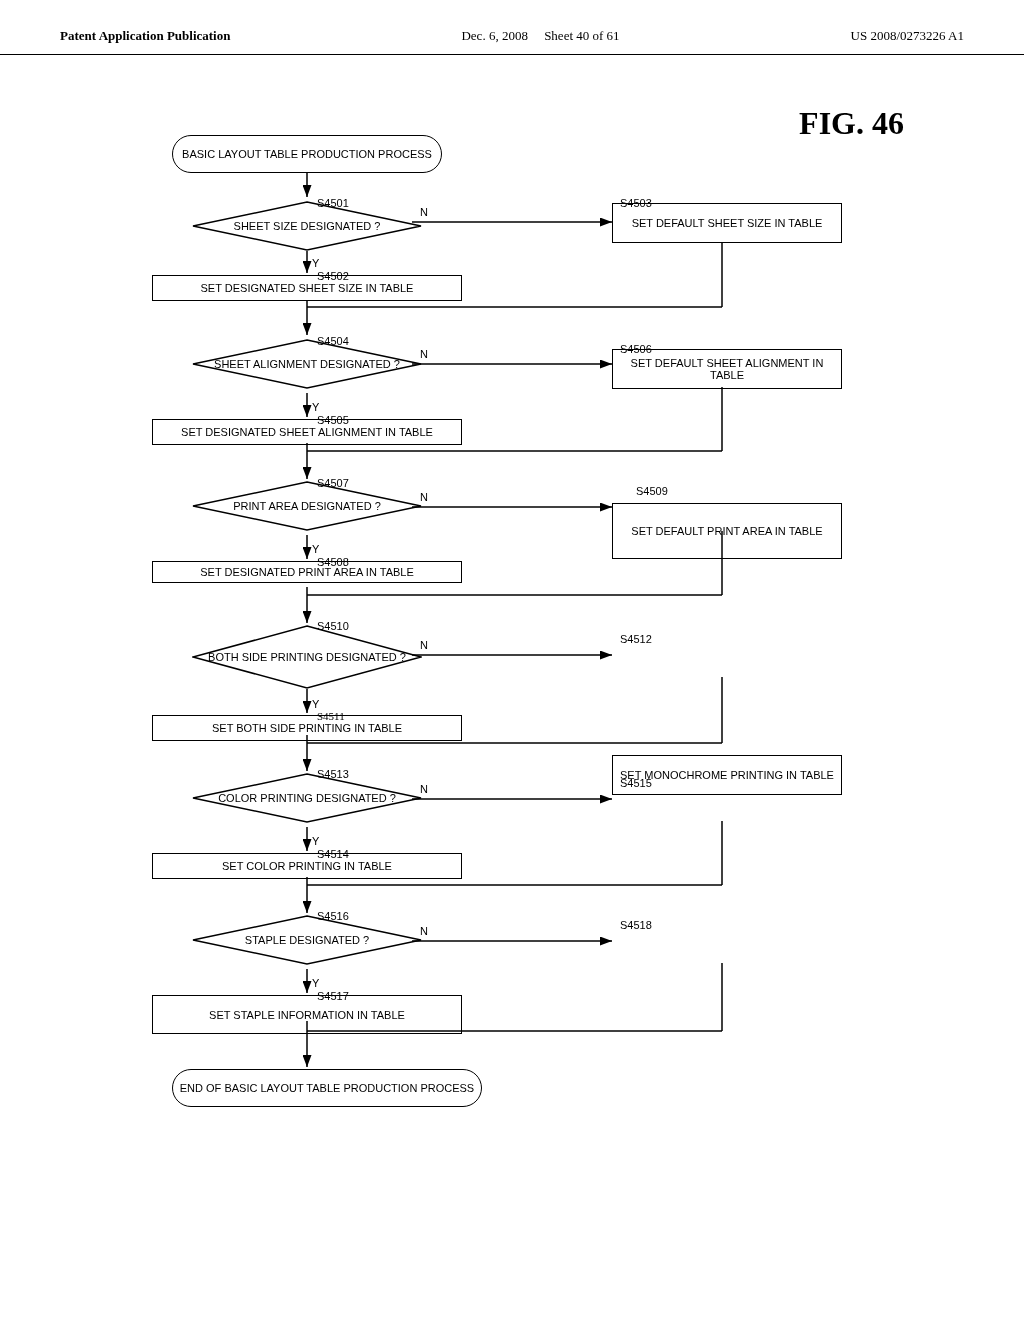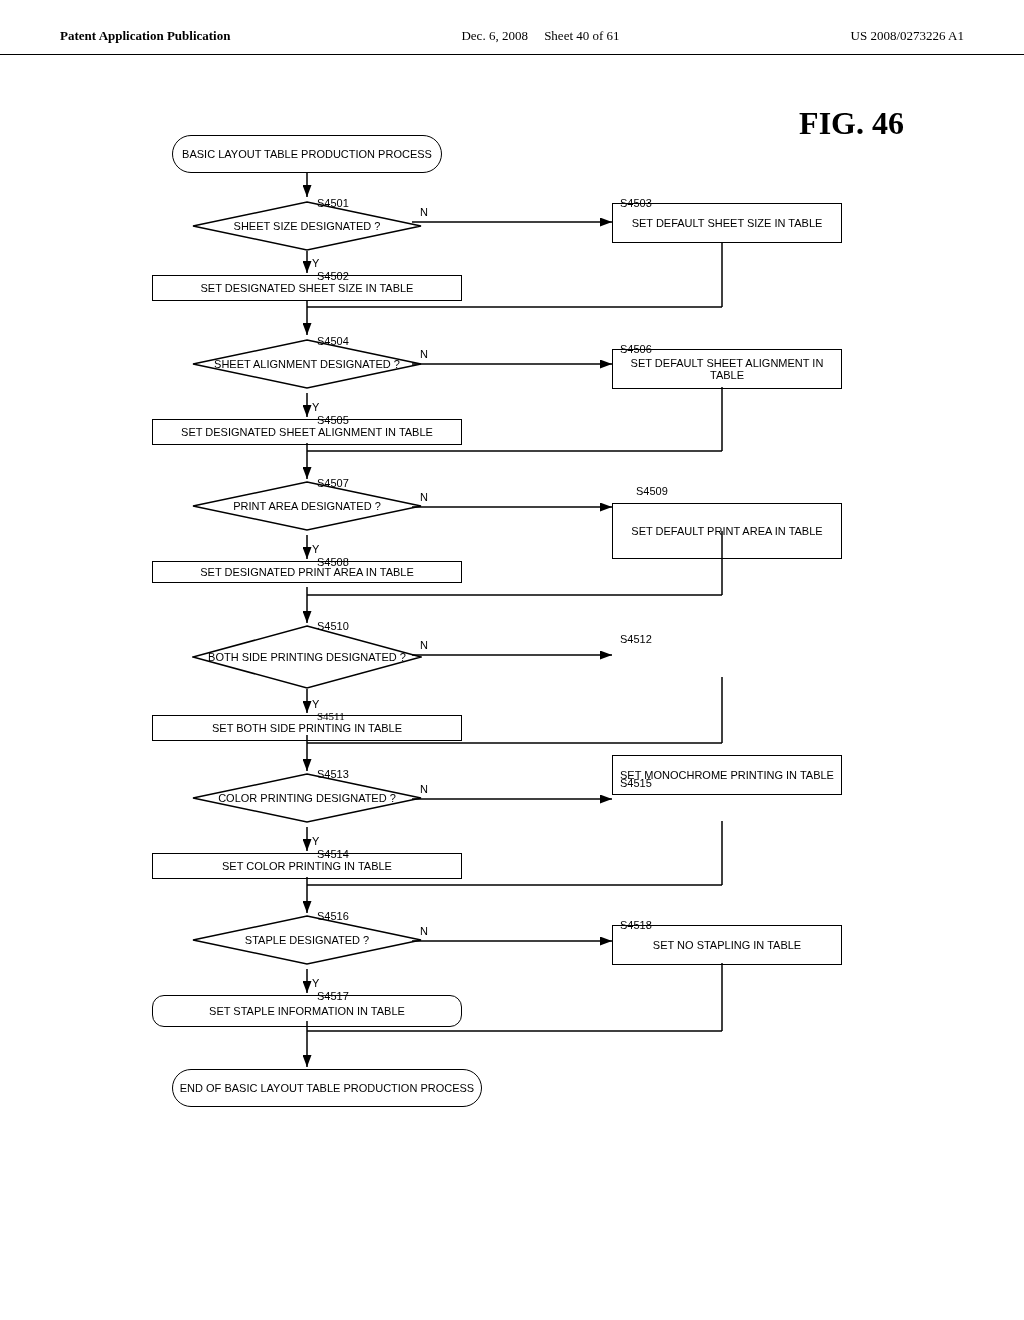--- a/index.html
+++ b/index.html
@@ -370,30 +370,27 @@
           <polygon points="115,1 229,25 115,49 1,25" fill="none" stroke="#000" stroke-width="1.5"></polygon>
         </svg>
         <span class="diamond-text">STAPLE DESIGNATED ?</span>
       </div>
     </div>
 
     <div class="step-label" style="left:185px; top:875px;">
       <span>S4517</span>
     </div>
 
-    <div class="shape rectangle" style="left:20px; top:880px; width:310px; height:32px;border-radius:12px;">
+    <div class="shape rectangle" style="left:20px; top:880px; width:310px; height:39px;">
       <span>SET STAPLE INFORMATION IN TABLE</span>
     </div>
 
     <div class="step-label" style="left:488px; top:804px;">
       <span>S4518</span>
     </div>
 
-    <div class="shape rectangle" style="left:480px; top:810px; width:230px; height:40px;">
-      <span>SET NO STAPLING IN TABLE</span>
-    </div>
 
     <div class="shape rounded-rect" style="left:40px; top:954px; width:310px; height:38px;">
       <span>END OF BASIC LAYOUT TABLE PRODUCTION PROCESS</span>
     </div>
 
   </div>
 </div>
 
 </body></html>

